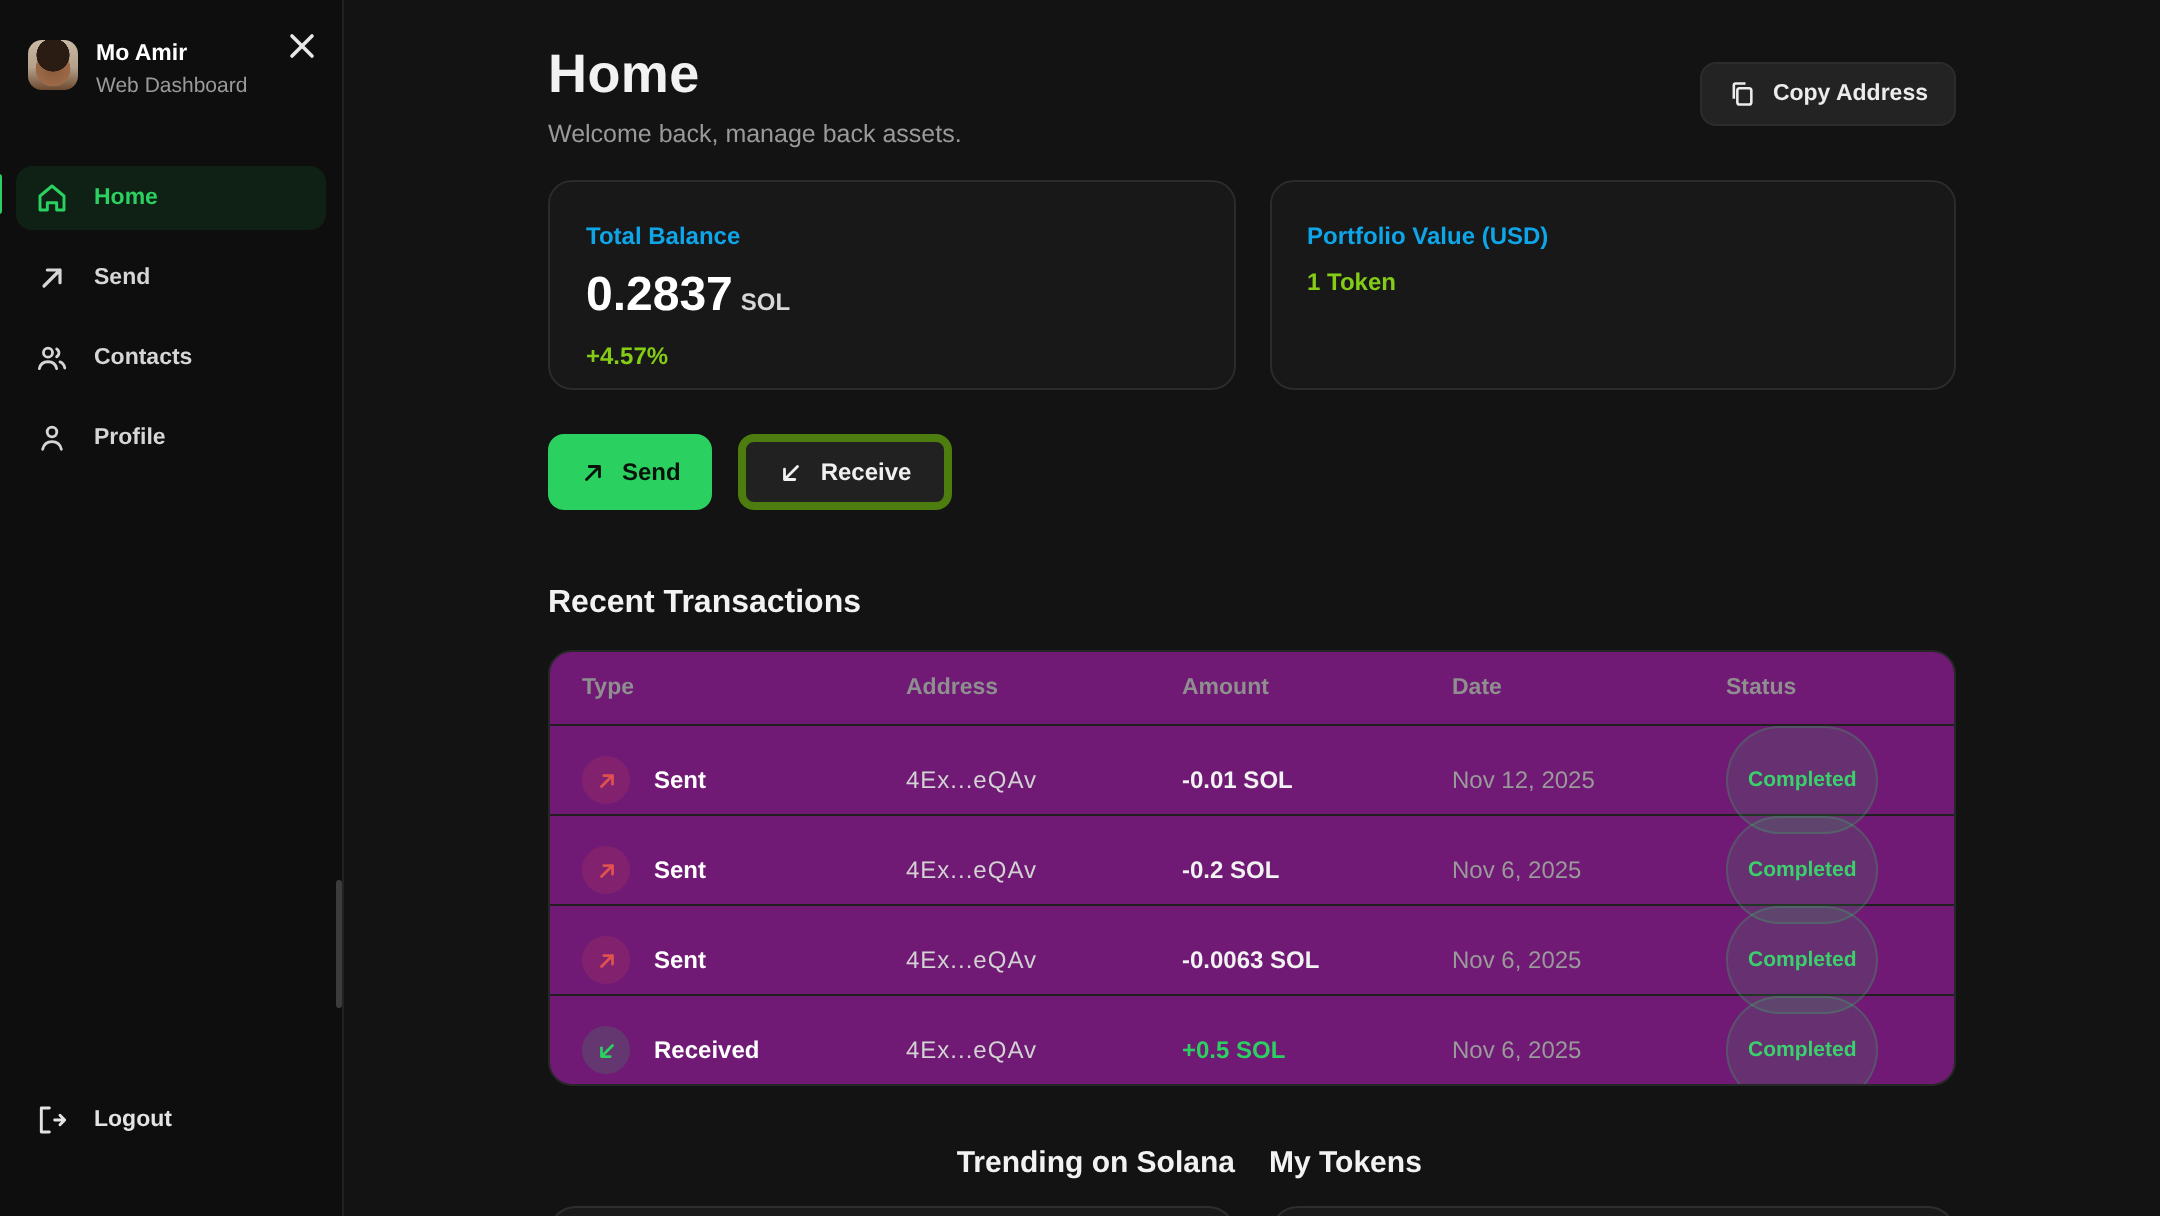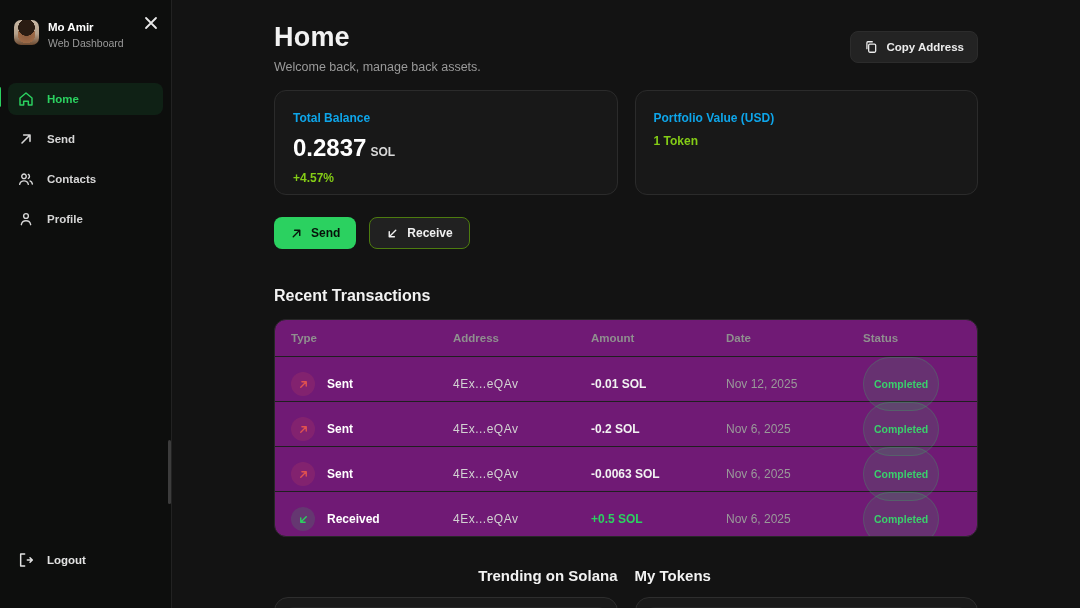--- a/index.html
+++ b/index.html
@@ -90,21 +90,21 @@
   .card-value { font-size:24px; font-weight:bold; color:#fff; margin-top:9px; }
   .card-unit { font-size:12px; color:#d8d8d8; font-weight:bold; margin-left:4px; }
   .card-delta { font-size:12px; font-weight:bold; color:#84cc16; margin-top:9px; }
 
   
   .actions { display:flex; gap:13px; margin-top:22px; }
   .btn { display:flex; align-items:center; gap:8px; border-radius:8px;
          font-size:12px; font-weight:bold; padding:8px 16px; cursor:pointer; border:none; }
   .btn-send { background:#2bd160; color:#07120a; }
   .btn-send .ic { width:13px; height:13px; color:#07120a; }
-  .btn-receive { background:#212121; border:1px solid #4d7c0f; color:#f0f0f0; }
+  .btn-receive { background:#212121; border:4px solid #4d7c0f; color:#f0f0f0; }
   .btn-receive .ic { width:13px; height:13px; color:#f0f0f0; }
 
   
   .section-title { font-size:16px; font-weight:bold; margin-top:38px; }
   .tx-table {
     margin-top:14px; background:#701a75;
     border:1px solid #272727; border-radius:12px; overflow:hidden;
   }
   .tx-row { display:grid; grid-template-columns:162px 138px 135px 137px 1fr; align-items:center;
             padding:0 16px; height:45px; border-top:1px solid #1f1f1f; }

